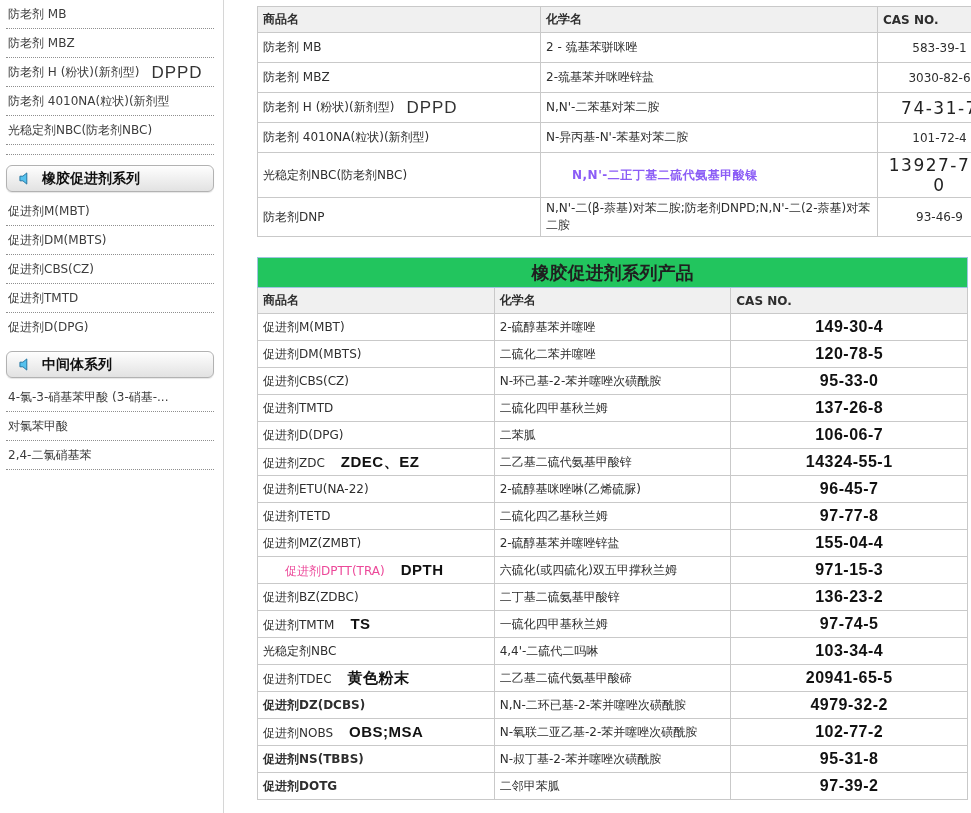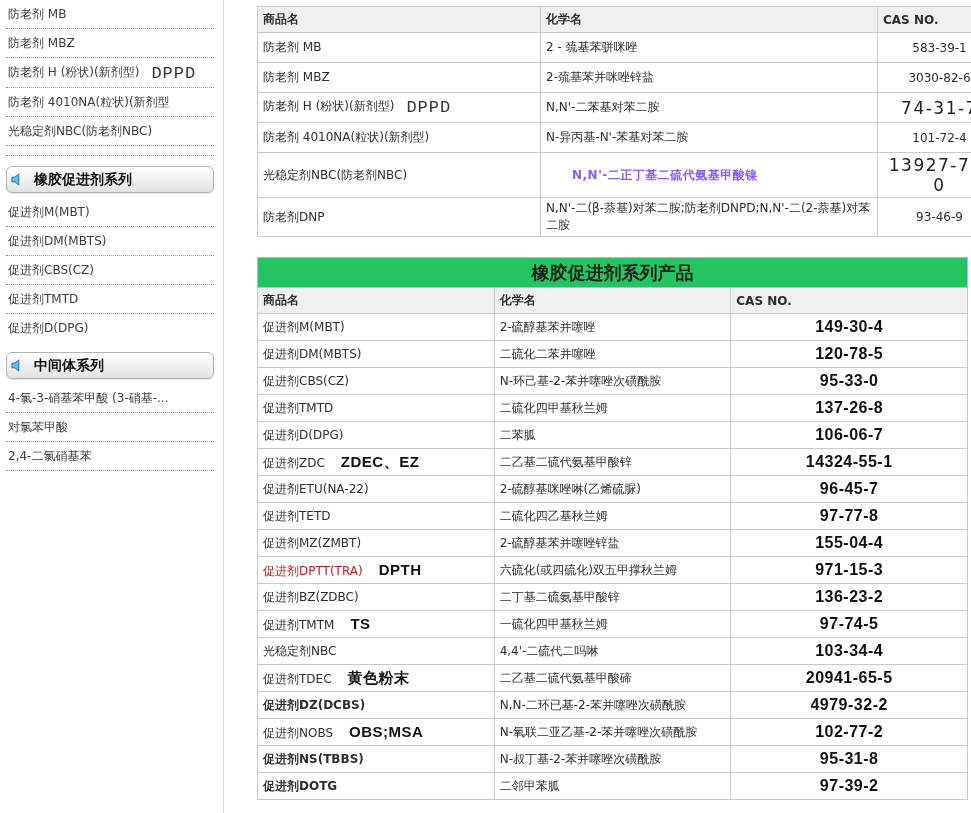--- a/index.html
+++ b/index.html
@@ -9,24 +9,24 @@
     font-family:"DejaVu Sans","Liberation Sans",sans-serif;font-size:12px;
   }
   
   .sidebar{position:absolute;left:6px;top:0;width:208px}
   .side-item{position:relative;padding:7px 2px 6px 2px;border-bottom:1px dotted #8f8f8f;
     color:#3c3c3c;line-height:15px;cursor:pointer;white-space:nowrap}
   .side-item.no-sep{border-bottom:none}
   .side-item.blank{height:2px;padding:3px 0 4px 0;cursor:default}
   .side-header{margin:10px 0 5px 0;height:25px;border:1px solid #b2b2b2;border-radius:6px;
     background:linear-gradient(#fefefe,#e2e2e2);box-shadow:0 1px 1px rgba(0,0,0,.10);
-    display:flex;align-items:center;gap:10px;padding-left:4px;
+    display:flex;align-items:center;gap:10px;padding-left:12px;
     font-size:14px;font-weight:bold;color:#101010;cursor:pointer}
   .annot-light{font-size:17px;margin-left:12px;letter-spacing:1px;color:#333;
-    font-family:Liberation Mono, monospace;vertical-align:-2px}
+    font-family:Liberation Sans, sans-serif;vertical-align:-2px}
   .v-divider{position:absolute;left:223px;top:0;width:1px;height:813px;background:#d6d6d6}
   
   .main{position:absolute;left:257px;top:6px;width:711px}
   table{border-collapse:collapse;width:711px;table-layout:fixed}
   th,td{border:1px solid #c9c9c9;padding:2px 5px;vertical-align:middle;overflow:hidden}
   thead th.colhead{background:#f0f0f0;font-weight:bold;text-align:left;height:21px;font-size:12px}
   th.banner{background:#22c55e;border:1px solid #aacdે ;border:1px solid #9fc4e0;height:25px;
     font-size:18px;font-weight:bold;text-align:center;color:#1f1f1f}
   .col-p{width:272px}.col-c{width:326px}.col-cas{width:113px}
   .t1 td{height:25px}
@@ -171,21 +171,21 @@
           <td class="c-prod col-p"><span>促进剂TETD</span></td>
           <td class="c-chem col-c"><span>二硫化四乙基秋兰姆</span></td>
           <td class="c-cas col-cas"><span class="cas-bigbold">97-77-8</span></td>
         </tr>
         <tr>
           <td class="c-prod col-p"><span>促进剂MZ(ZMBT)</span></td>
           <td class="c-chem col-c"><span>2-硫醇基苯并噻唑锌盐</span></td>
           <td class="c-cas col-cas"><span class="cas-bigbold">155-04-4</span></td>
         </tr>
         <tr>
-          <td class="c-prod col-p"><span style="color: #b91c1c;">促进剂DPTT(TRA)</span><span class="annot">DPTH</span></td>
+          <td class="c-prod col-p"><span style="color: #ec4899; margin-left: 22px;">促进剂DPTT(TRA)</span><span class="annot">DPTH</span></td>
           <td class="c-chem col-c"><span>六硫化(或四硫化)双五甲撑秋兰姆</span></td>
           <td class="c-cas col-cas"><span class="cas-bigbold">971-15-3</span></td>
         </tr>
         <tr>
           <td class="c-prod col-p"><span>促进剂BZ(ZDBC)</span></td>
           <td class="c-chem col-c"><span>二丁基二硫氨基甲酸锌</span></td>
           <td class="c-cas col-cas"><span class="cas-bigbold">136-23-2</span></td>
         </tr>
         <tr>
           <td class="c-prod col-p"><span>促进剂TMTM</span><span class="annot">TS</span></td>

